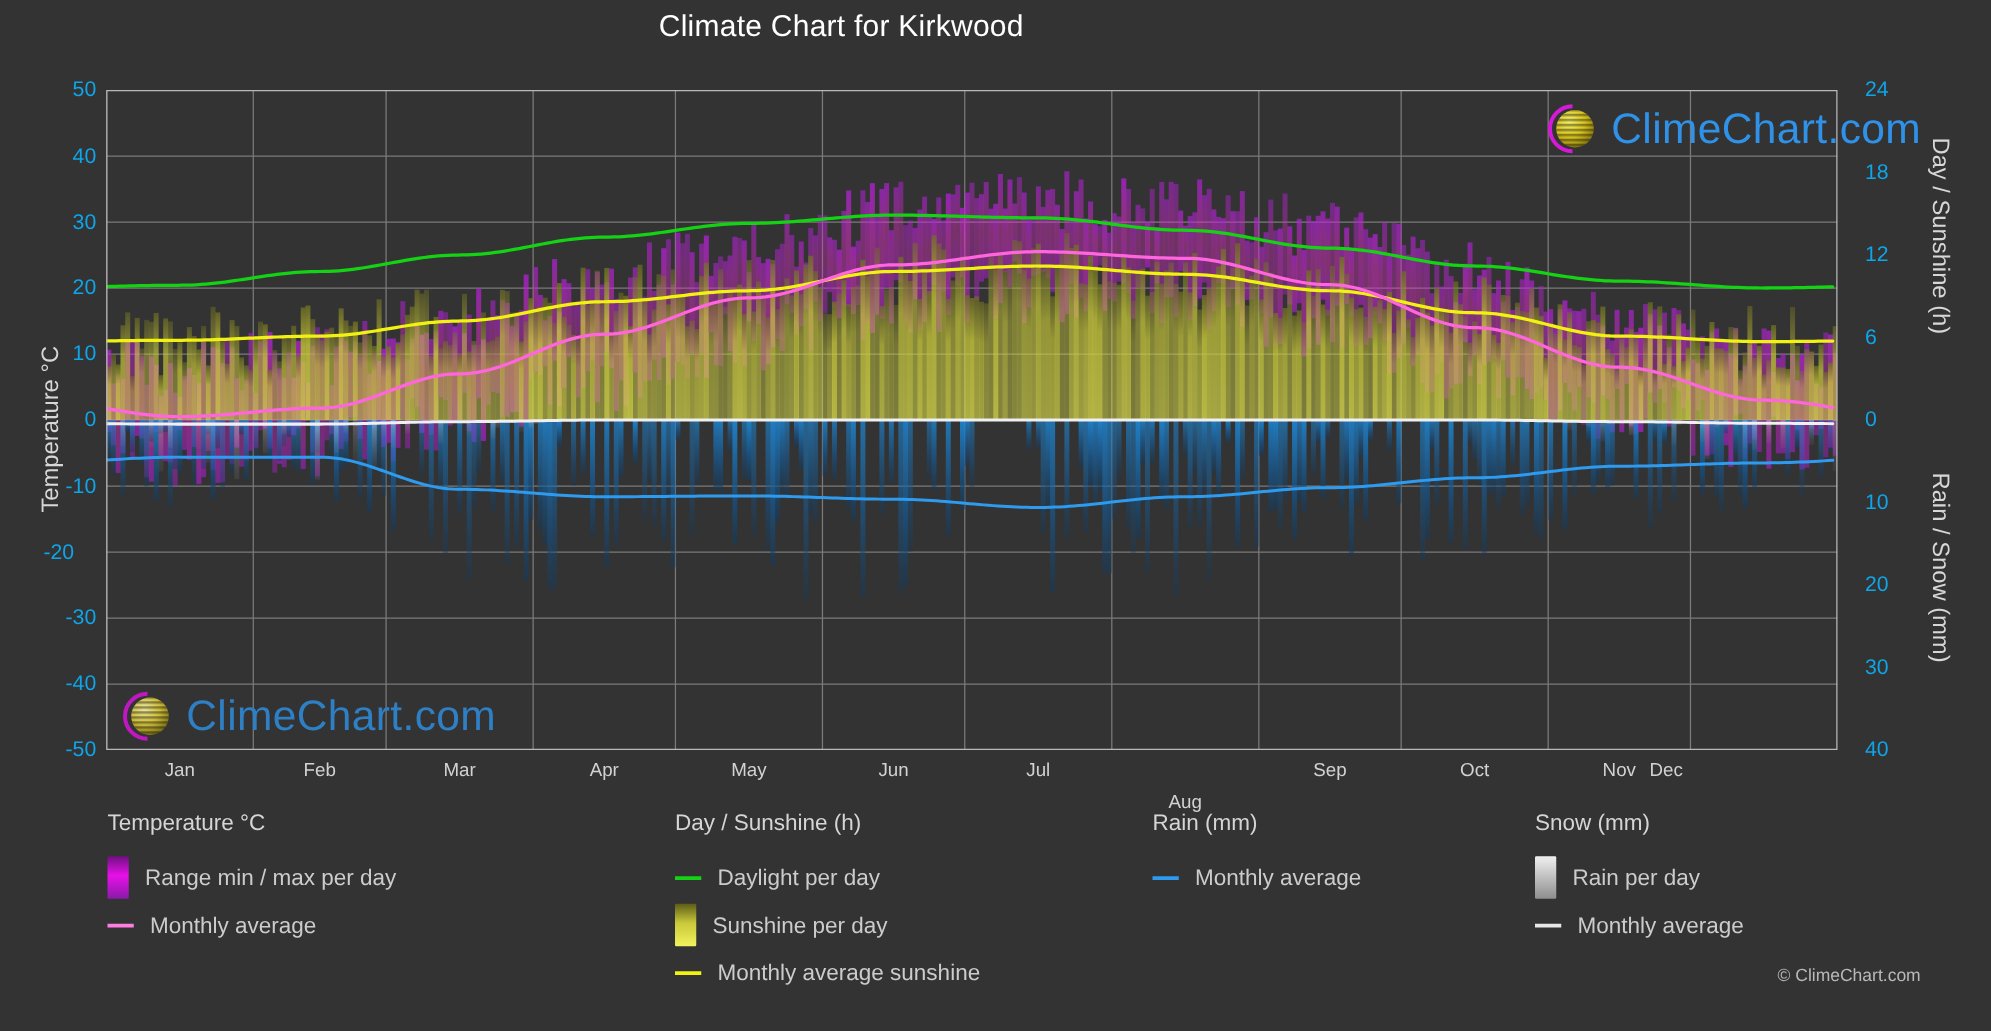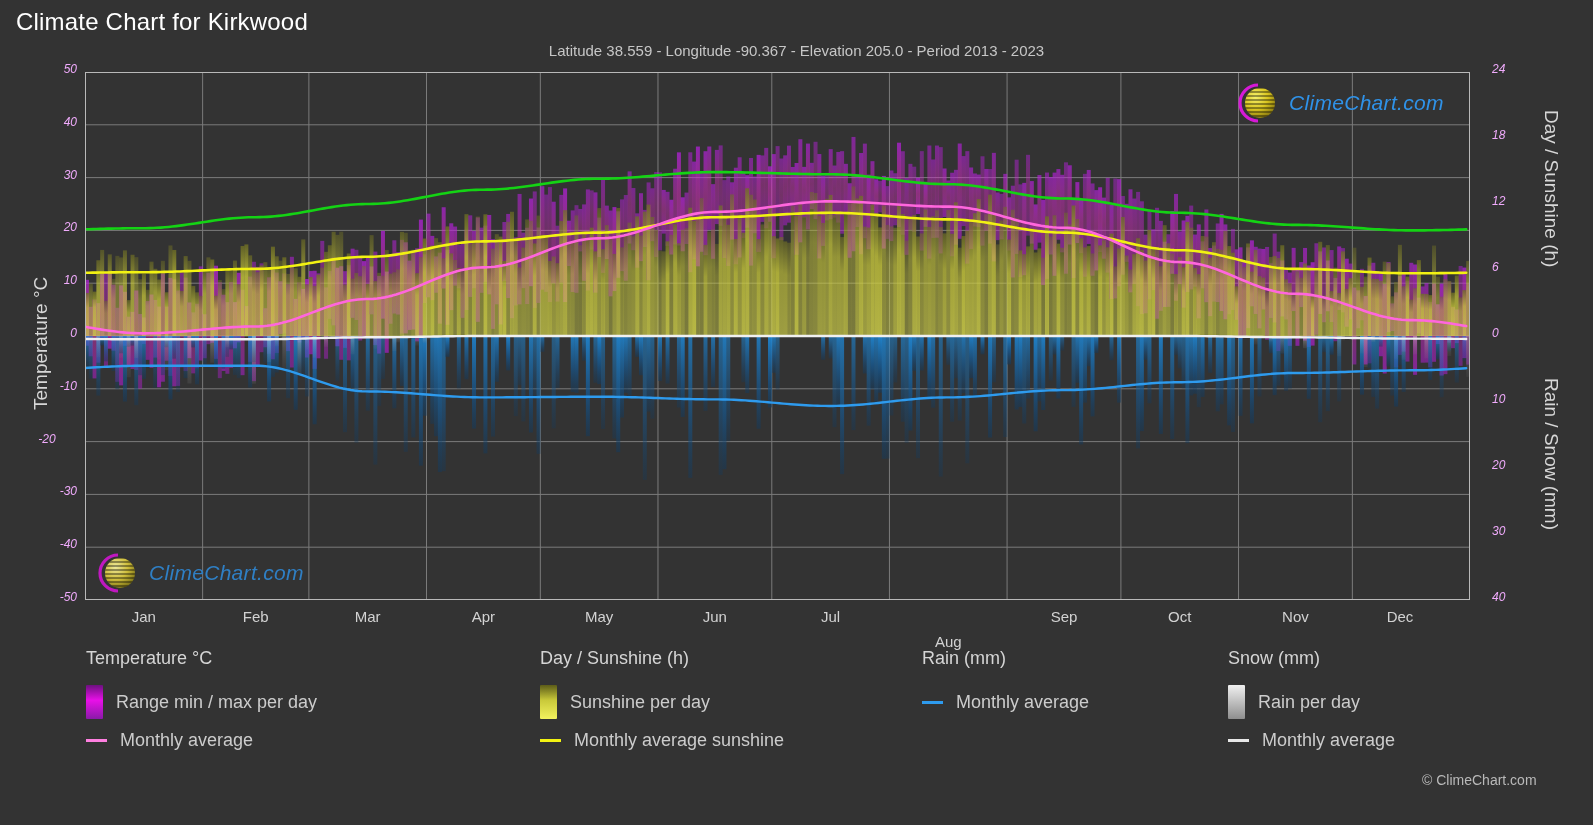--- a/index.html
+++ b/index.html
@@ -6,22 +6,22 @@
   html, body {
     width: 1593px; height: 825px;
     background: #333333;
     font-family: "Liberation Sans", sans-serif;
     overflow: hidden;
   }
   #root { position: relative; width: 1593px; height: 825px; }
 
   .title {
     position: absolute; left: 0; top: 8px; width: 1346px;
-    color: #ffffff;
-    font-size: 24px; font-weight: 400; letter-spacing: .2px; margin-left: 16px;
+    text-align: center; color: #ffffff;
+    font-size: 24px; font-weight: 400; letter-spacing: .2px;
   }
   .subtitle {
     position: absolute; left: 0; top: 42px; width: 1593px;
     text-align: center; color: #c6c6c6; font-size: 15px;
   }
 
   
   #plot {
     position: absolute; left: 85px; top: 72px;
     width: 1385px; height: 528px;
@@ -43,23 +43,22 @@
   }
   .ylab-r1, .ylab-r2 {
     position: absolute; color: #d7d7d7; font-size: 19px;
     transform: rotate(90deg); transform-origin: left top;
     white-space: nowrap;
   }
   .ylab-r1 { left: 1562px; top: 110px; }
   .ylab-r2 { left: 1562px; top: 378px; }
 
   .tick-l, .tick-r {
-    position: absolute; color: #f0abfc; font-size: 12px;
+    position: absolute; color: #0ea5e9; font-size: 17px;
     white-space: nowrap;
-    font-style: italic;
   }
   .tick-l { right: 1516px; text-align: right; width: 60px; }
   .tick-r { left: 1492px; text-align: left; width: 60px; }
   .tick-x {
     position: absolute; color: #d2d2d2; font-size: 15px;
     text-align: center; width: 80px; top: 608px;
   }
 
   
   #legend { position: absolute; left: 0; top: 648px; width: 1593px; height: 177px; }
@@ -72,33 +71,32 @@
   .sw-wrap { width: 21px; display: flex; justify-content: center; flex: 0 0 auto; }
 
   .copyright {
     position: absolute; left: 1422px; top: 772px;
     color: #b9b9b9; font-size: 14px; white-space: nowrap;
   }
 
   
   .wm { position: absolute; display: flex; align-items: center; }
   .wm-logo { position: relative; width: 48px; height: 48px; flex: 0 0 auto; }
-  .wm-text { font-size: 21px; margin-left: 9px; letter-spacing: .3px; white-space: nowrap; font-style: italic; }
+  .wm-text { font-size: 34px; margin-left: 9px; letter-spacing: .3px; white-space: nowrap; }
   #wm-top { left: 1232px; top: 79px; }
   #wm-top .wm-text { color: #2f92e8; }
   #wm-bot { left: 92px; top: 549px; }
   #wm-bot .wm-text { color: #2f7fc4; }
 </style>
 </head>
 <body>
 
 <div id="root">
 
   <div class="title">Climate Chart for Kirkwood</div>
-  <div class="subtitle">Latitude 38.559 - Longitude -90.367 - Elevation 205.0 - Period 2013 - 2023</div>
 
   <div class="ylab-left">Temperature °C</div>
 
   <div class="ylab-r1">Day / Sunshine (h)</div>
   <div class="ylab-r2">Rain / Snow (mm)</div>
 
   <div id="ticks-left">
       <div class="tick-l" style="top: 62px;">50</div>
       <div class="tick-l" style="top: 114.8px;">40</div>
       <div class="tick-l" style="top: 167.6px;">30</div>
@@ -127,21 +125,21 @@
       <div class="tick-x" style="left: 215.753px;">Feb</div>
       <div class="tick-x" style="left: 327.692px;">Mar</div>
       <div class="tick-x" style="left: 443.425px;">Apr</div>
       <div class="tick-x" style="left: 559.158px;">May</div>
       <div class="tick-x" style="left: 674.89px;">Jun</div>
       <div class="tick-x" style="left: 790.623px;">Jul</div>
       <div class="tick-x" style="left: 908.253px; margin-top: 25px;">Aug</div>
       <div class="tick-x" style="left: 1023.99px;">Sep</div>
       <div class="tick-x" style="left: 1139.72px;">Oct</div>
       <div class="tick-x" style="left: 1255.45px;">Nov</div>
-      <div class="tick-x" style="left: 1360px;">Dec</div>
+      <div class="tick-x" style="left: 1293px;">Dec</div>
     </div>
 
   <div id="plot">
     <svg id="plotsvg" viewBox="0 0 1385 528" preserveAspectRatio="none">
       <defs>
         <linearGradient id="gTempCol" x1="0" y1="0" x2="0" y2="1">
           <stop offset="0%" stop-color="#b020d8" stop-opacity="0.85"></stop>
           <stop offset="45%" stop-color="#e830c8" stop-opacity="0.55"></stop>
           <stop offset="100%" stop-color="#a020c0" stop-opacity="0.85"></stop>
         </linearGradient>
@@ -1243,20 +1241,26 @@
         <div class="lg-row">
           <div class="sw-wrap">
             <div class="sw-line" style="background: rgb(255, 127, 224);"></div>
           </div>
           <div class="lg-text">Monthly average</div>
         </div>
       </div>
       <div class="lg-col" style="left: 540px;">
         <div class="lg-title">Day / Sunshine (h)</div>
         <div class="lg-row">
+          <div class="sw-wrap">
+            <div class="sw-line" style="background: rgb(20, 211, 20);"></div>
+          </div>
+          <div class="lg-text">Daylight per day</div>
+        </div>
+        <div class="lg-row">
           <div class="sw-box" style="background: linear-gradient(rgb(92, 92, 24), rgb(201, 201, 58) 45%, rgb(242, 242, 94));"></div>
           <div class="lg-text">Sunshine per day</div>
         </div>
         <div class="lg-row">
           <div class="sw-wrap">
             <div class="sw-line" style="background: rgb(242, 242, 18);"></div>
           </div>
           <div class="lg-text">Monthly average sunshine</div>
         </div>
       </div>

